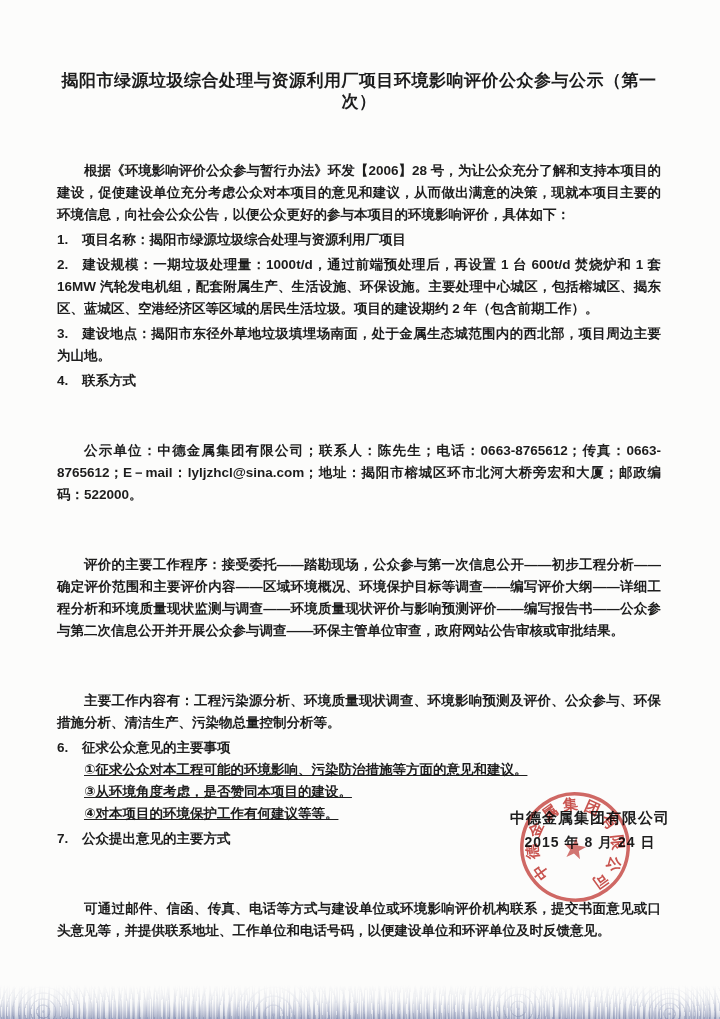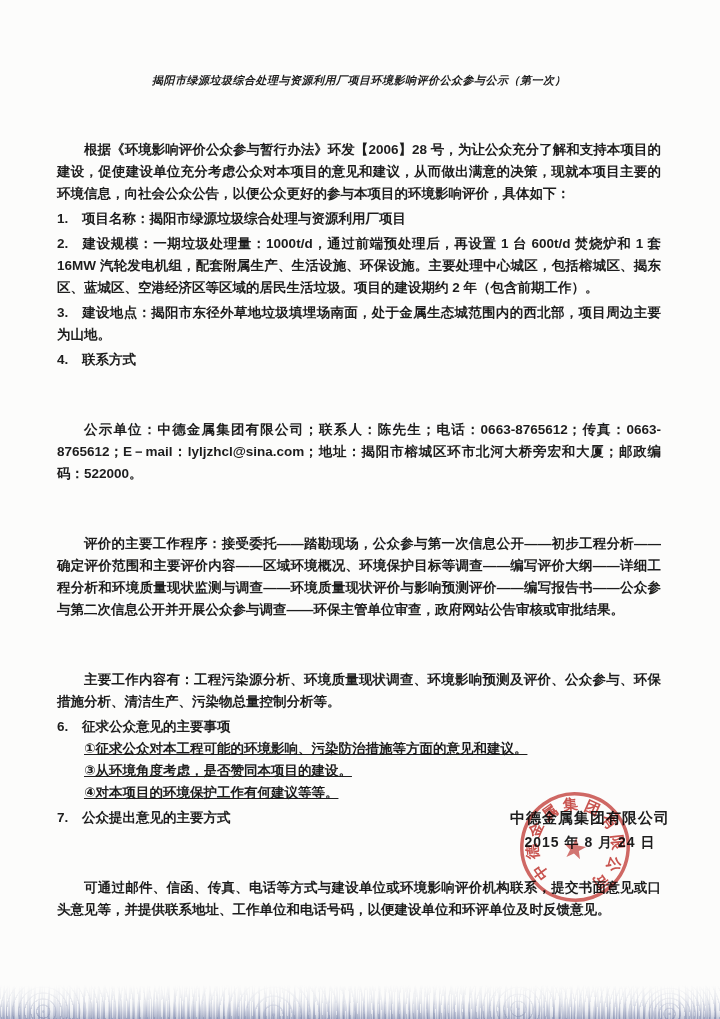--- a/index.html
+++ b/index.html
@@ -18,22 +18,22 @@
     background:var(--paper);
     color:var(--ink);
   }
   .content{
     position:absolute;left:57px;top:70px;width:604px;
     font-size:13.5px;font-weight:700;line-height:22px;
     text-align:justify;
   }
   .doc-title{
     margin:0 0 19px 0;
-    font-size:11px;line-height:21px;font-weight:700;
-    text-align:center;letter-spacing:.5px;font-style:italic;
+    font-size:17px;line-height:21px;font-weight:700;
+    text-align:center;letter-spacing:.5px;
   }
   p{margin:3px 0 0 0;}
   .indent{text-indent:2em;margin-top:48px;}
   .item .num{display:inline-block;min-width:14px;margin-right:11px;}
   .sub-group p{margin:0;}
   .sub{text-indent:2em;text-decoration:underline;}
   
   .signature{
     position:absolute;right:50px;top:806px;
     text-align:center;font-weight:700;color:var(--ink);

